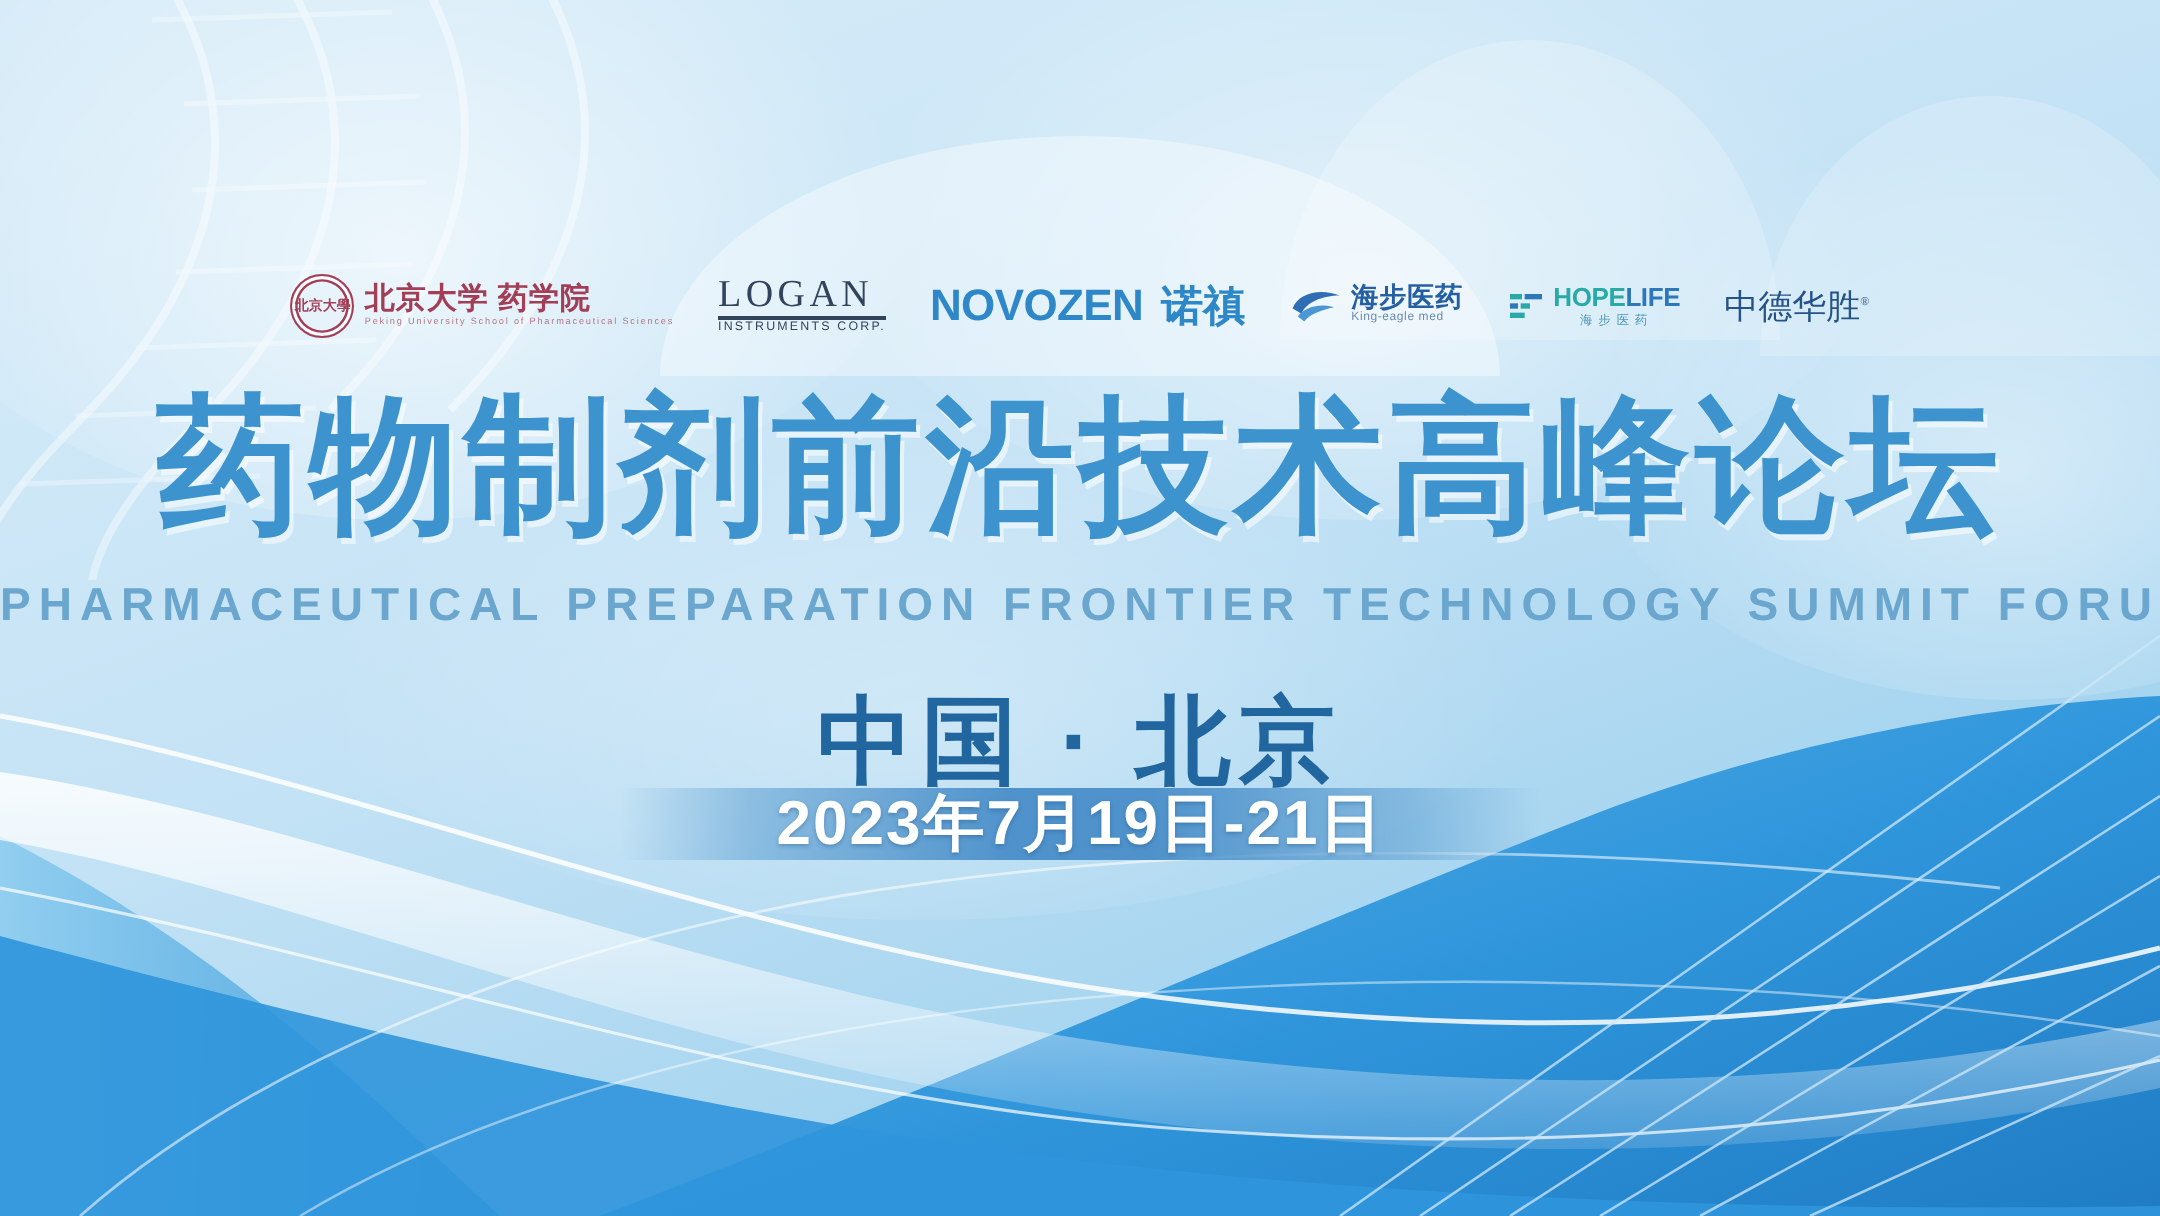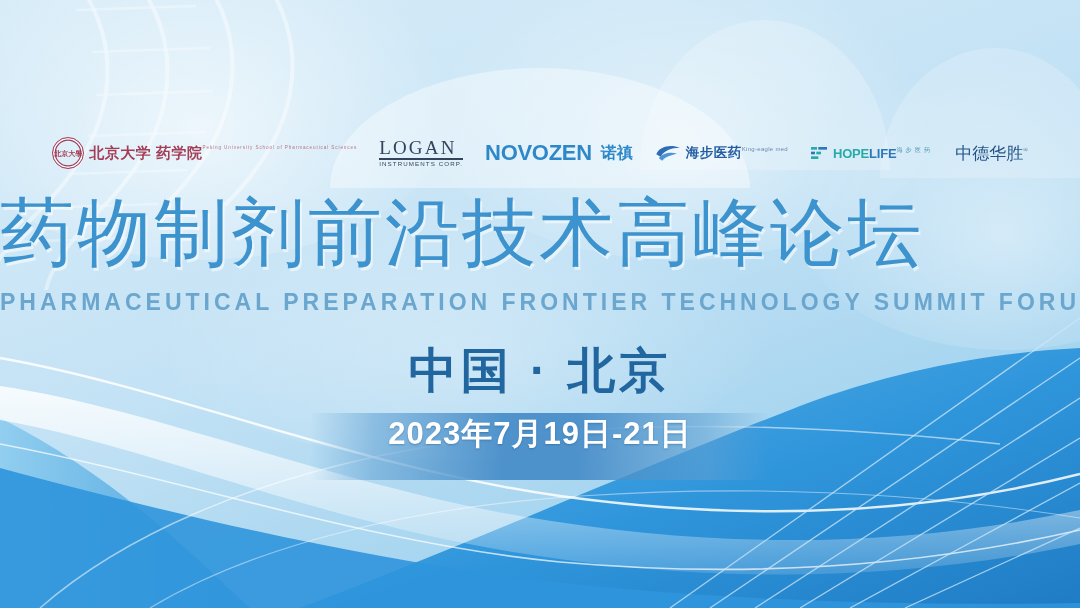--- a/index.html
+++ b/index.html
@@ -63,21 +63,21 @@
   }
   .logo {
     display: flex;
     align-items: center;
     gap: 5px;
     height: 42px;
     opacity: .92;
   }
   .logo .cn   { font-size: 14px; font-weight: 700; letter-spacing: .5px; line-height: 1.05; white-space: nowrap; }
   .logo .en   { font-size: 4.6px; letter-spacing: .9px; line-height: 1.2; white-space: nowrap; transform: scale(1,1); }
-  .logo .stack{ display:flex; flex-direction: row; justify-content:center; }
+  .logo .stack{ display:flex; flex-direction: column; justify-content:center; }
 
   
   .pku-seal {
     width: 30px; height: 30px; border-radius: 50%;
     border: 1.6px solid #9e2f4a;
     display:flex; align-items:center; justify-content:center;
     color:#9e2f4a; font-size: 7px; font-weight:700; line-height:1;
     box-shadow: inset 0 0 0 1.6px #fff, inset 0 0 0 2.8px #9e2f4a;
   }
   .pku .cn { color:#9e2f4a; font-size:15px; }
@@ -89,21 +89,21 @@
   .eff .en { color:#7fae95; }
 
   
   .logan-wrap { display:flex; flex-direction:column; line-height:1; }
   .logan-top { font-size: 19px; font-weight: 400; letter-spacing: 2.2px; color:#23364f; font-family:"Liberation Serif", serif; }
   .logan-rule{ width:100%; height:1.6px; background:#23364f; margin: 1px 0 1.5px; }
   .logan-sub { font-size: 6.2px; letter-spacing: 1.1px; color:#23364f; }
 
   
   .novo-en { font-size: 22px; font-weight: 700; letter-spacing: -.3px; color:#1f7fc4; font-family:"Liberation Sans", sans-serif;text-align:right; }
-  .novo-cn { font-size: 16px; font-weight: 700; color:#1f7fc4; margin-left:4px; }
+  .novo-cn { font-size: 21px; font-weight: 700; color:#1f7fc4; margin-left:4px; }
 
   
   .ke-mark { width: 26px; height: 20px; }
   .ke .cn { color:#15539c; font-size:13.5px; }
   .ke .en { color:#5f7fae; font-size:6px; letter-spacing:.3px;}
 
   
   .hl-mark { width: 18px; height: 16px; }
   .hl-en { font-size: 13px; font-weight: 700; letter-spacing: -.2px; }
   .hl-en .hope { color:#1aa5a0; }
@@ -122,24 +122,24 @@
 
   
   .zdhs { font-size: 17px; color:#17477e; font-weight: 400; font-family:"Liberation Serif", serif; white-space:nowrap;}
   .zdhs sup { font-size: 6px; vertical-align: super; }
 
   
   .title-cn {
     position: absolute;
     left: 0; right: 0;
     top: 196px;
-    text-align: left;
+    text-align: center;
     font-size: 74px;
     line-height: 1;
-    font-weight: 400;
+    font-weight: 700;
     letter-spacing: 3px;
     color: #3d93cd;
     text-shadow: 2px 3px 0 rgba(255,255,255,.55);
     white-space: nowrap;
   }
   .title-en {
     position: absolute;
     left: 0; right: 0;
     top: 289px;
     text-align: center;
@@ -159,25 +159,25 @@
     letter-spacing: 4px;
     color: #21669f;
     white-space: nowrap;
   }
 
   
   .date-banner {
     position: absolute;
     left: 50%;
     transform: translateX(-50%);
-    top: 413px;
+    top: 394px;
     width: 460px;
-    height: 67px;
+    height: 36px;
     display: flex;
-    align-items: flex-start;
+    align-items: center;
     justify-content: center;
     background: linear-gradient(90deg,
         rgba(120,175,215,0) 0%,
         rgba(95,160,210,.55) 14%,
         rgba(70,140,200,.92) 42%,
         rgba(70,140,200,.92) 58%,
         rgba(95,160,210,.55) 86%,
         rgba(120,175,215,0) 100%);
   }
   .date-text {

